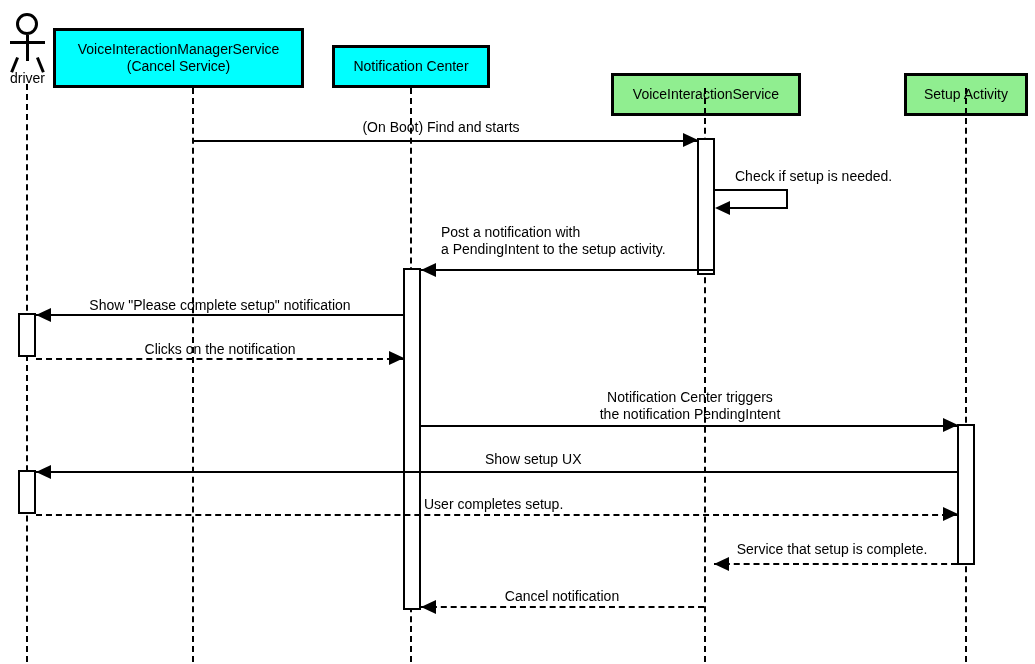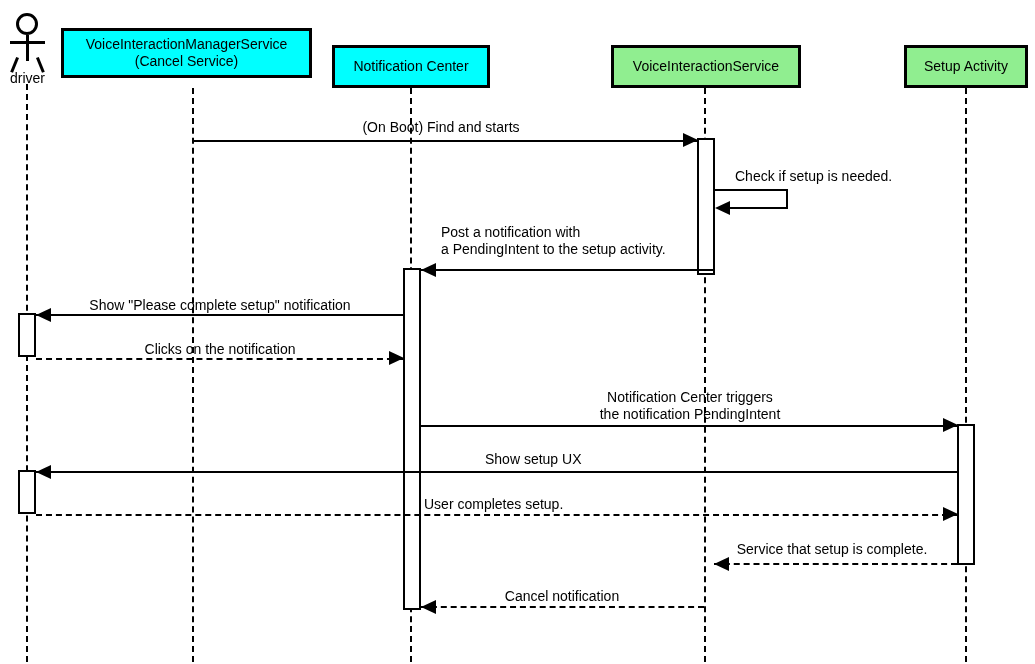--- a/index.html
+++ b/index.html
@@ -5,21 +5,21 @@
 <style>
   html,body{margin:0;padding:0;background:#ffffff;}
   body{font-family:"Liberation Sans", sans-serif;}
   #diagram{position:relative;width:1035px;height:664px;background:#ffffff;overflow:hidden;}
 
   
   .pbox{position:absolute;box-sizing:border-box;border:3px solid #000;
         display:flex;align-items:center;justify-content:center;text-align:center;
         font-size:14px;color:#000;line-height:1.25;}
   .pbox.cyan{background:#00ffff;}
-  .pbox.green{background:#90ee90;}
+  .pbox.green{background:#90ee90;margin-top:28px;}
 
   
   .actor-head{position:absolute;border:3px solid #000;border-radius:50%;box-sizing:border-box;}
   .actor-line{position:absolute;background:#000;}
   .actor-label{position:absolute;font-size:14px;color:#000;text-align:center;white-space:nowrap;}
 
   
   .lifeline{position:absolute;width:0;border-left:2px dashed #000;}
 
   
@@ -45,21 +45,21 @@
 
   <div>
     <div class="actor-head" style="left:16px;top:13px;width:22px;height:22px;"></div>
     <div class="actor-line" style="left:26px;top:35px;width:3px;height:26px;"></div>
     <div class="actor-line" style="left:10px;top:41px;width:35px;height:3px;"></div>
     <div class="actor-line" style="left:16px;top:58px;width:3px;height:16px;transform:rotate(22deg);transform-origin:top right;"></div>
     <div class="actor-line" style="left:36px;top:58px;width:3px;height:16px;transform:rotate(-22deg);transform-origin:top left;"></div>
     <div class="actor-label" style="left:0px;top:70px;width:55px;">driver</div>
   </div>
 
-  <div class="pbox cyan" style="left:61px;top:28px;width:251px;height:50px;">
+  <div class="pbox cyan" style="left:53px;top:28px;width:251px;height:60px;">
     <div>
       <div>VoiceInteractionManagerService</div>
       <div>(Cancel Service)</div>
     </div>
   </div>
 
   <div class="pbox cyan" style="left:332px;top:45px;width:158px;height:43px;">
     <div>Notification Center</div>
   </div>
 

